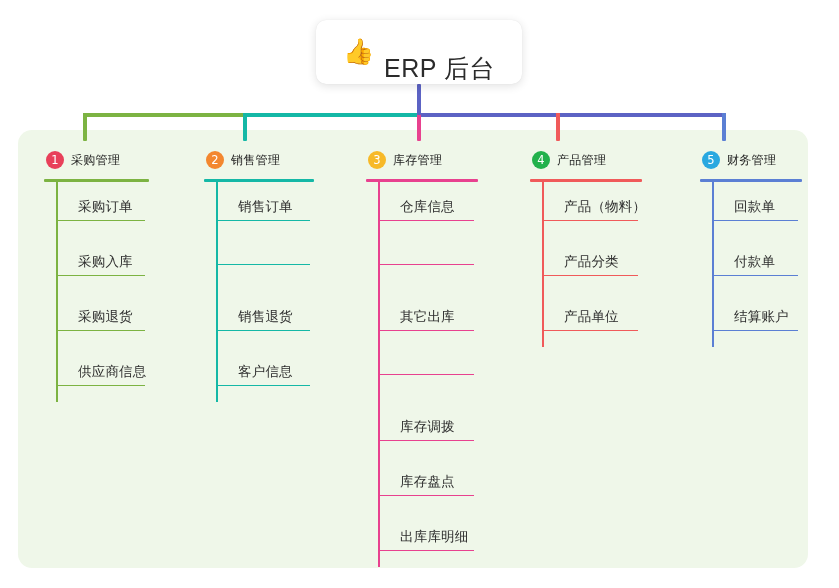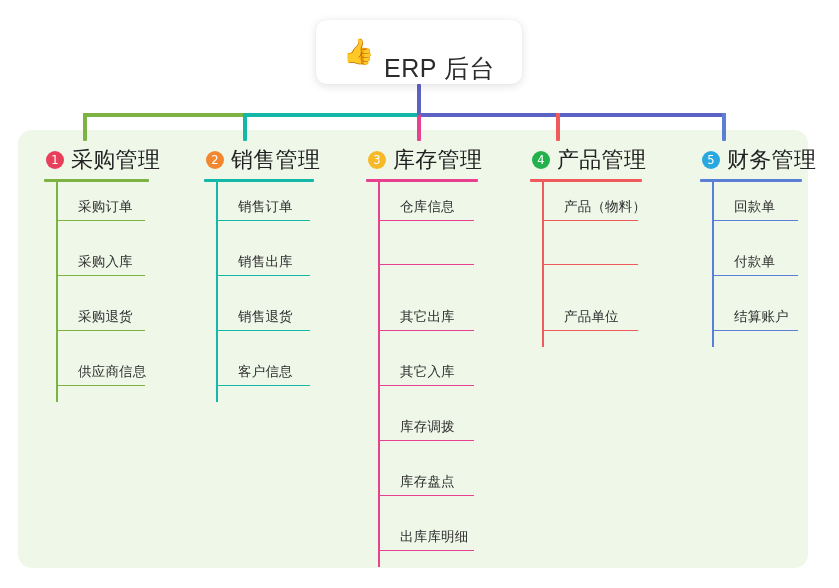--- a/index.html
+++ b/index.html
@@ -60,21 +60,21 @@
     padding-left:2px;
   }
   .badge{
     width:18px;height:18px;border-radius:50%;
     color:#fff;font-size:11.5px;
     display:flex;align-items:center;justify-content:center;
     flex:0 0 auto;
     font-family:"DejaVu Sans",sans-serif;
   }
   .col-title{
-    font-size:22px;color:#222;white-space:nowrap;letter-spacing:.3px;
+    font-size:12px;color:#222;white-space:nowrap;letter-spacing:.3px;
   }
   .col-rule{height:3px;border-radius:1px;margin-top:6px;}
 
   .col-body{position:relative;padding-top:0;}
   .stem{
     position:absolute;left:12px;top:0;width:2px;
   }
   .leaf{
     position:relative;
     margin-left:12px;
@@ -145,21 +145,20 @@
           <span class="col-title">销售管理</span>
         </div>
         <div class="col-rule" style="background: rgb(20, 184, 166); width: 110px;"></div>
         <div class="col-body">
           <div class="stem" style="background: rgb(20, 184, 166); height: 220px;"></div>
           <div class="leaf">
             <div class="leaf-txt">销售订单</div>
             <div class="leaf-rule" style="background: rgb(20, 184, 166); width: 94px;"></div>
           </div>
           <div class="leaf">
-            <div class="leaf-txt">销售出库</div>
             <div class="leaf-rule" style="background: rgb(20, 184, 166); width: 94px;"></div>
           </div>
           <div class="leaf">
             <div class="leaf-txt">销售退货</div>
             <div class="leaf-rule" style="background: rgb(20, 184, 166); width: 94px;"></div>
           </div>
           <div class="leaf">
             <div class="leaf-txt">客户信息</div>
             <div class="leaf-rule" style="background: rgb(20, 184, 166); width: 94px;"></div>
           </div>
@@ -178,21 +177,20 @@
             <div class="leaf-rule" style="background: rgb(232, 65, 143); width: 96px;"></div>
           </div>
           <div class="leaf">
             <div class="leaf-rule" style="background: rgb(232, 65, 143); width: 96px;"></div>
           </div>
           <div class="leaf">
             <div class="leaf-txt">其它出库</div>
             <div class="leaf-rule" style="background: rgb(232, 65, 143); width: 96px;"></div>
           </div>
           <div class="leaf">
-            <div class="leaf-txt">其它入库</div>
             <div class="leaf-rule" style="background: rgb(232, 65, 143); width: 96px;"></div>
           </div>
           <div class="leaf">
             <div class="leaf-txt">库存调拨</div>
             <div class="leaf-rule" style="background: rgb(232, 65, 143); width: 96px;"></div>
           </div>
           <div class="leaf">
             <div class="leaf-txt">库存盘点</div>
             <div class="leaf-rule" style="background: rgb(232, 65, 143); width: 96px;"></div>
           </div>
@@ -208,20 +206,21 @@
           <span class="col-title">产品管理</span>
         </div>
         <div class="col-rule" style="background: rgb(240, 90, 90); width: 112px;"></div>
         <div class="col-body">
           <div class="stem" style="background: rgb(240, 90, 90); height: 165px;"></div>
           <div class="leaf">
             <div class="leaf-txt">产品（物料）</div>
             <div class="leaf-rule" style="background: rgb(240, 90, 90); width: 96px;"></div>
           </div>
           <div class="leaf">
+            <div class="leaf-txt">产品分类</div>
             <div class="leaf-rule" style="background: rgb(240, 90, 90); width: 96px;"></div>
           </div>
           <div class="leaf">
             <div class="leaf-txt">产品单位</div>
             <div class="leaf-rule" style="background: rgb(240, 90, 90); width: 96px;"></div>
           </div>
         </div>
       </div>
       <div class="col" style="left: 700px; top: 147px;">
         <div class="col-head">

